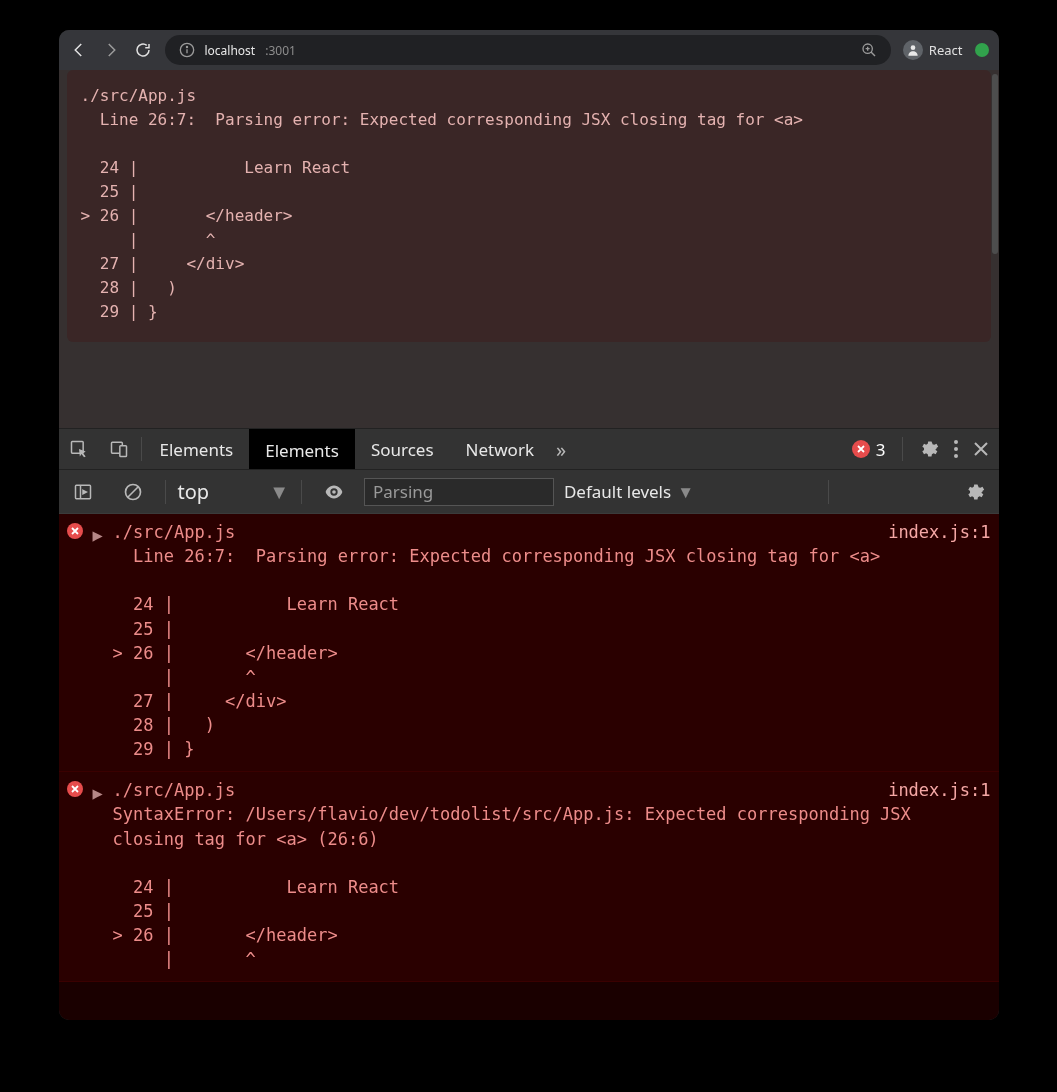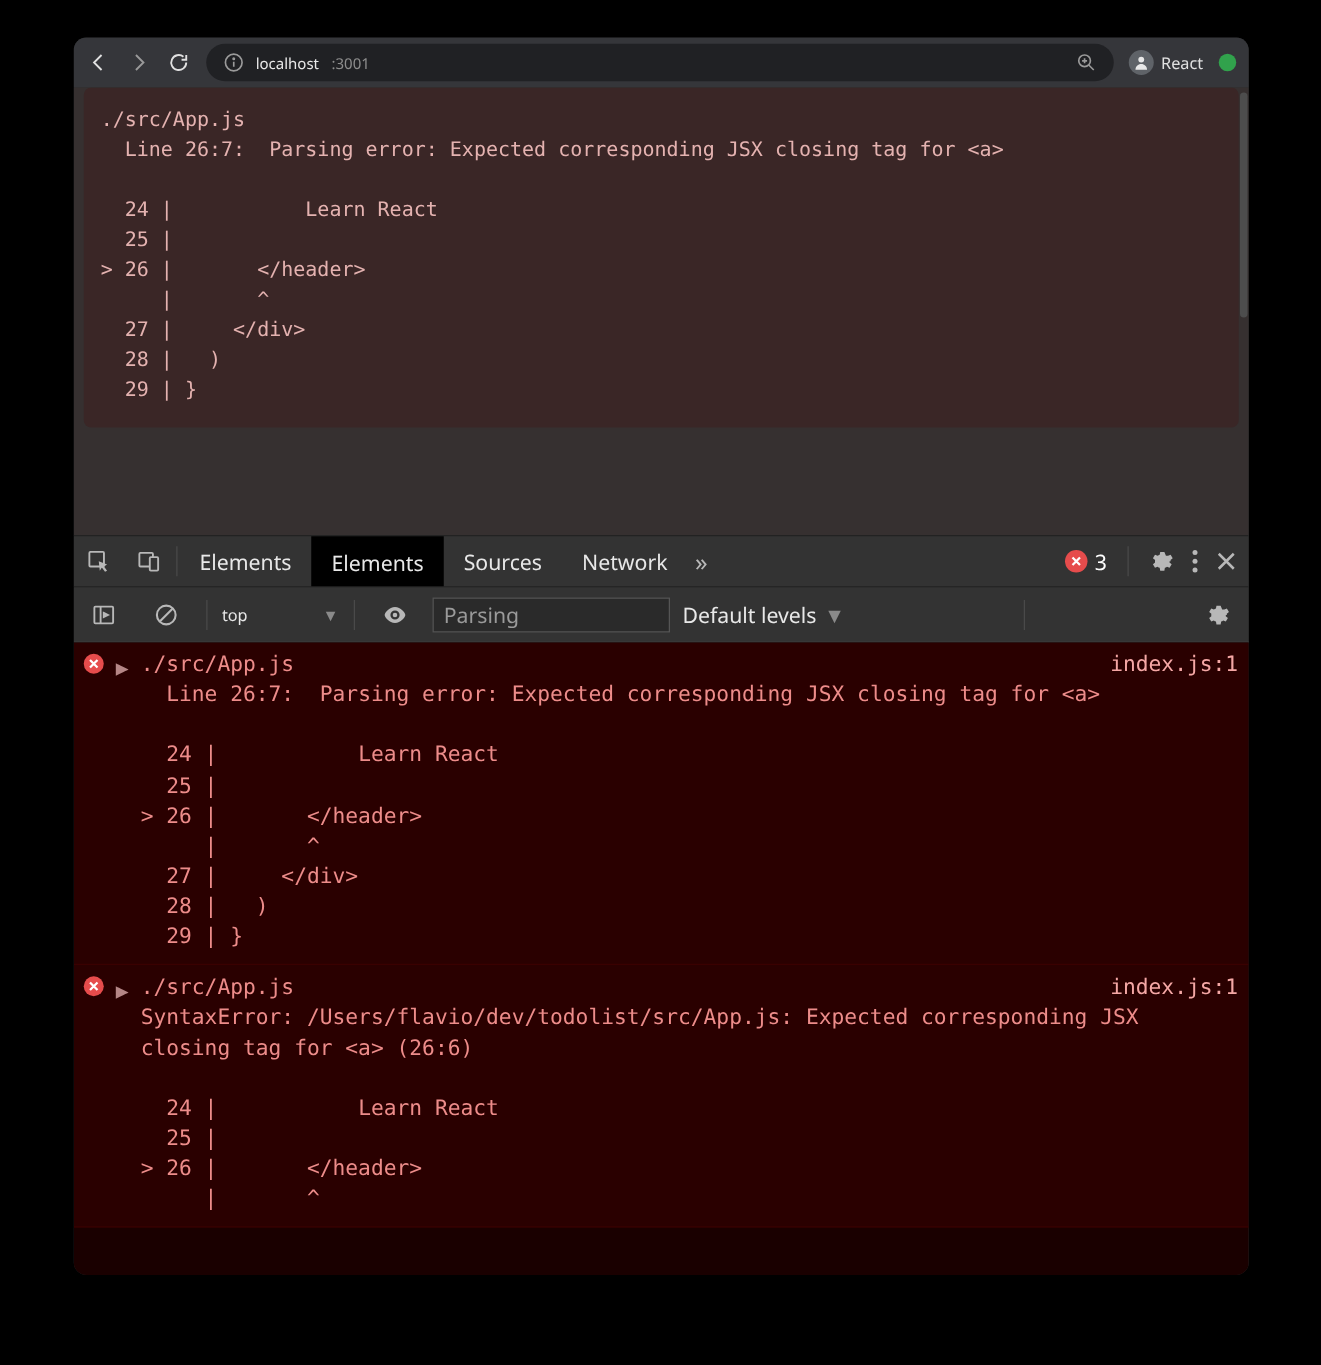--- a/index.html
+++ b/index.html
@@ -70,21 +70,21 @@
   .dt-icn{width:40px;display:flex;align-items:center;justify-content:center;color:#b8b8b8;}
   .dt-sep{width:1px;height:24px;background:var(--devtool-border);margin:0 2px;}
   .dt-tab{padding:0 16px;height:100%;display:flex;align-items:center;color:var(--devtool-text);}
   .dt-tab.active{background:#000;border-top:2px solid transparent;}
   .dt-more{margin-left:6px;color:#b8b8b8;font-size:20px;}
   .dt-right{margin-left:auto;display:flex;align-items:center;gap:14px;padding-right:10px;}
   .err-count{display:flex;align-items:center;gap:6px;font-size:17px;color:#fff;}
   .err-badge{width:18px;height:18px;border-radius:50%;background:var(--err-icon);display:flex;align-items:center;justify-content:center;}
   
   .dt-sub{display:flex;align-items:center;height:44px;background:var(--devtool-bar2);border-bottom:1px solid #3b3b3b;font-size:17px;color:var(--devtool-sub);gap:10px;padding:0 4px;}
-  .dt-sub select, .dt-sub .context{background:transparent;color:var(--devtool-text);border:none;font-size:13px;display:flex;align-items:center;gap:60px;}
+  .dt-sub select, .dt-sub .context{background:transparent;color:var(--devtool-text);border:none;font-size:20px;display:flex;align-items:center;gap:60px;}
   .context .tri{color:#8a8a8a;}
   .filter-box{border:1px solid #555;background:#2a2a2a;height:28px;flex:0 0 190px;display:flex;align-items:center;padding:0 8px;color:#9a9a9a;}
   .levels{display:flex;align-items:center;gap:6px;color:var(--devtool-text);justify-content:space-between;}
   .dt-sub .gear{margin-left:auto;margin-right:10px;}
   
   .console{flex:1;overflow:auto;background:#1a0000;}
   .cons-entry{background:var(--console-err-bg);color:var(--console-err-text);font-family:ui-monospace,Menlo,Consolas,monospace;font-size:17px;line-height:1.42;padding:6px 8px 10px 8px;border-bottom:1px solid #3a0000;position:relative;}
   .cons-entry .icn{position:absolute;left:8px;top:9px;width:16px;height:16px;border-radius:50%;background:var(--err-icon);display:flex;align-items:center;justify-content:center;}
   .cons-entry .tri{position:absolute;left:34px;top:9px;color:#b58686;}
   .cons-entry .src-line{padding-left:46px;display:flex;}

